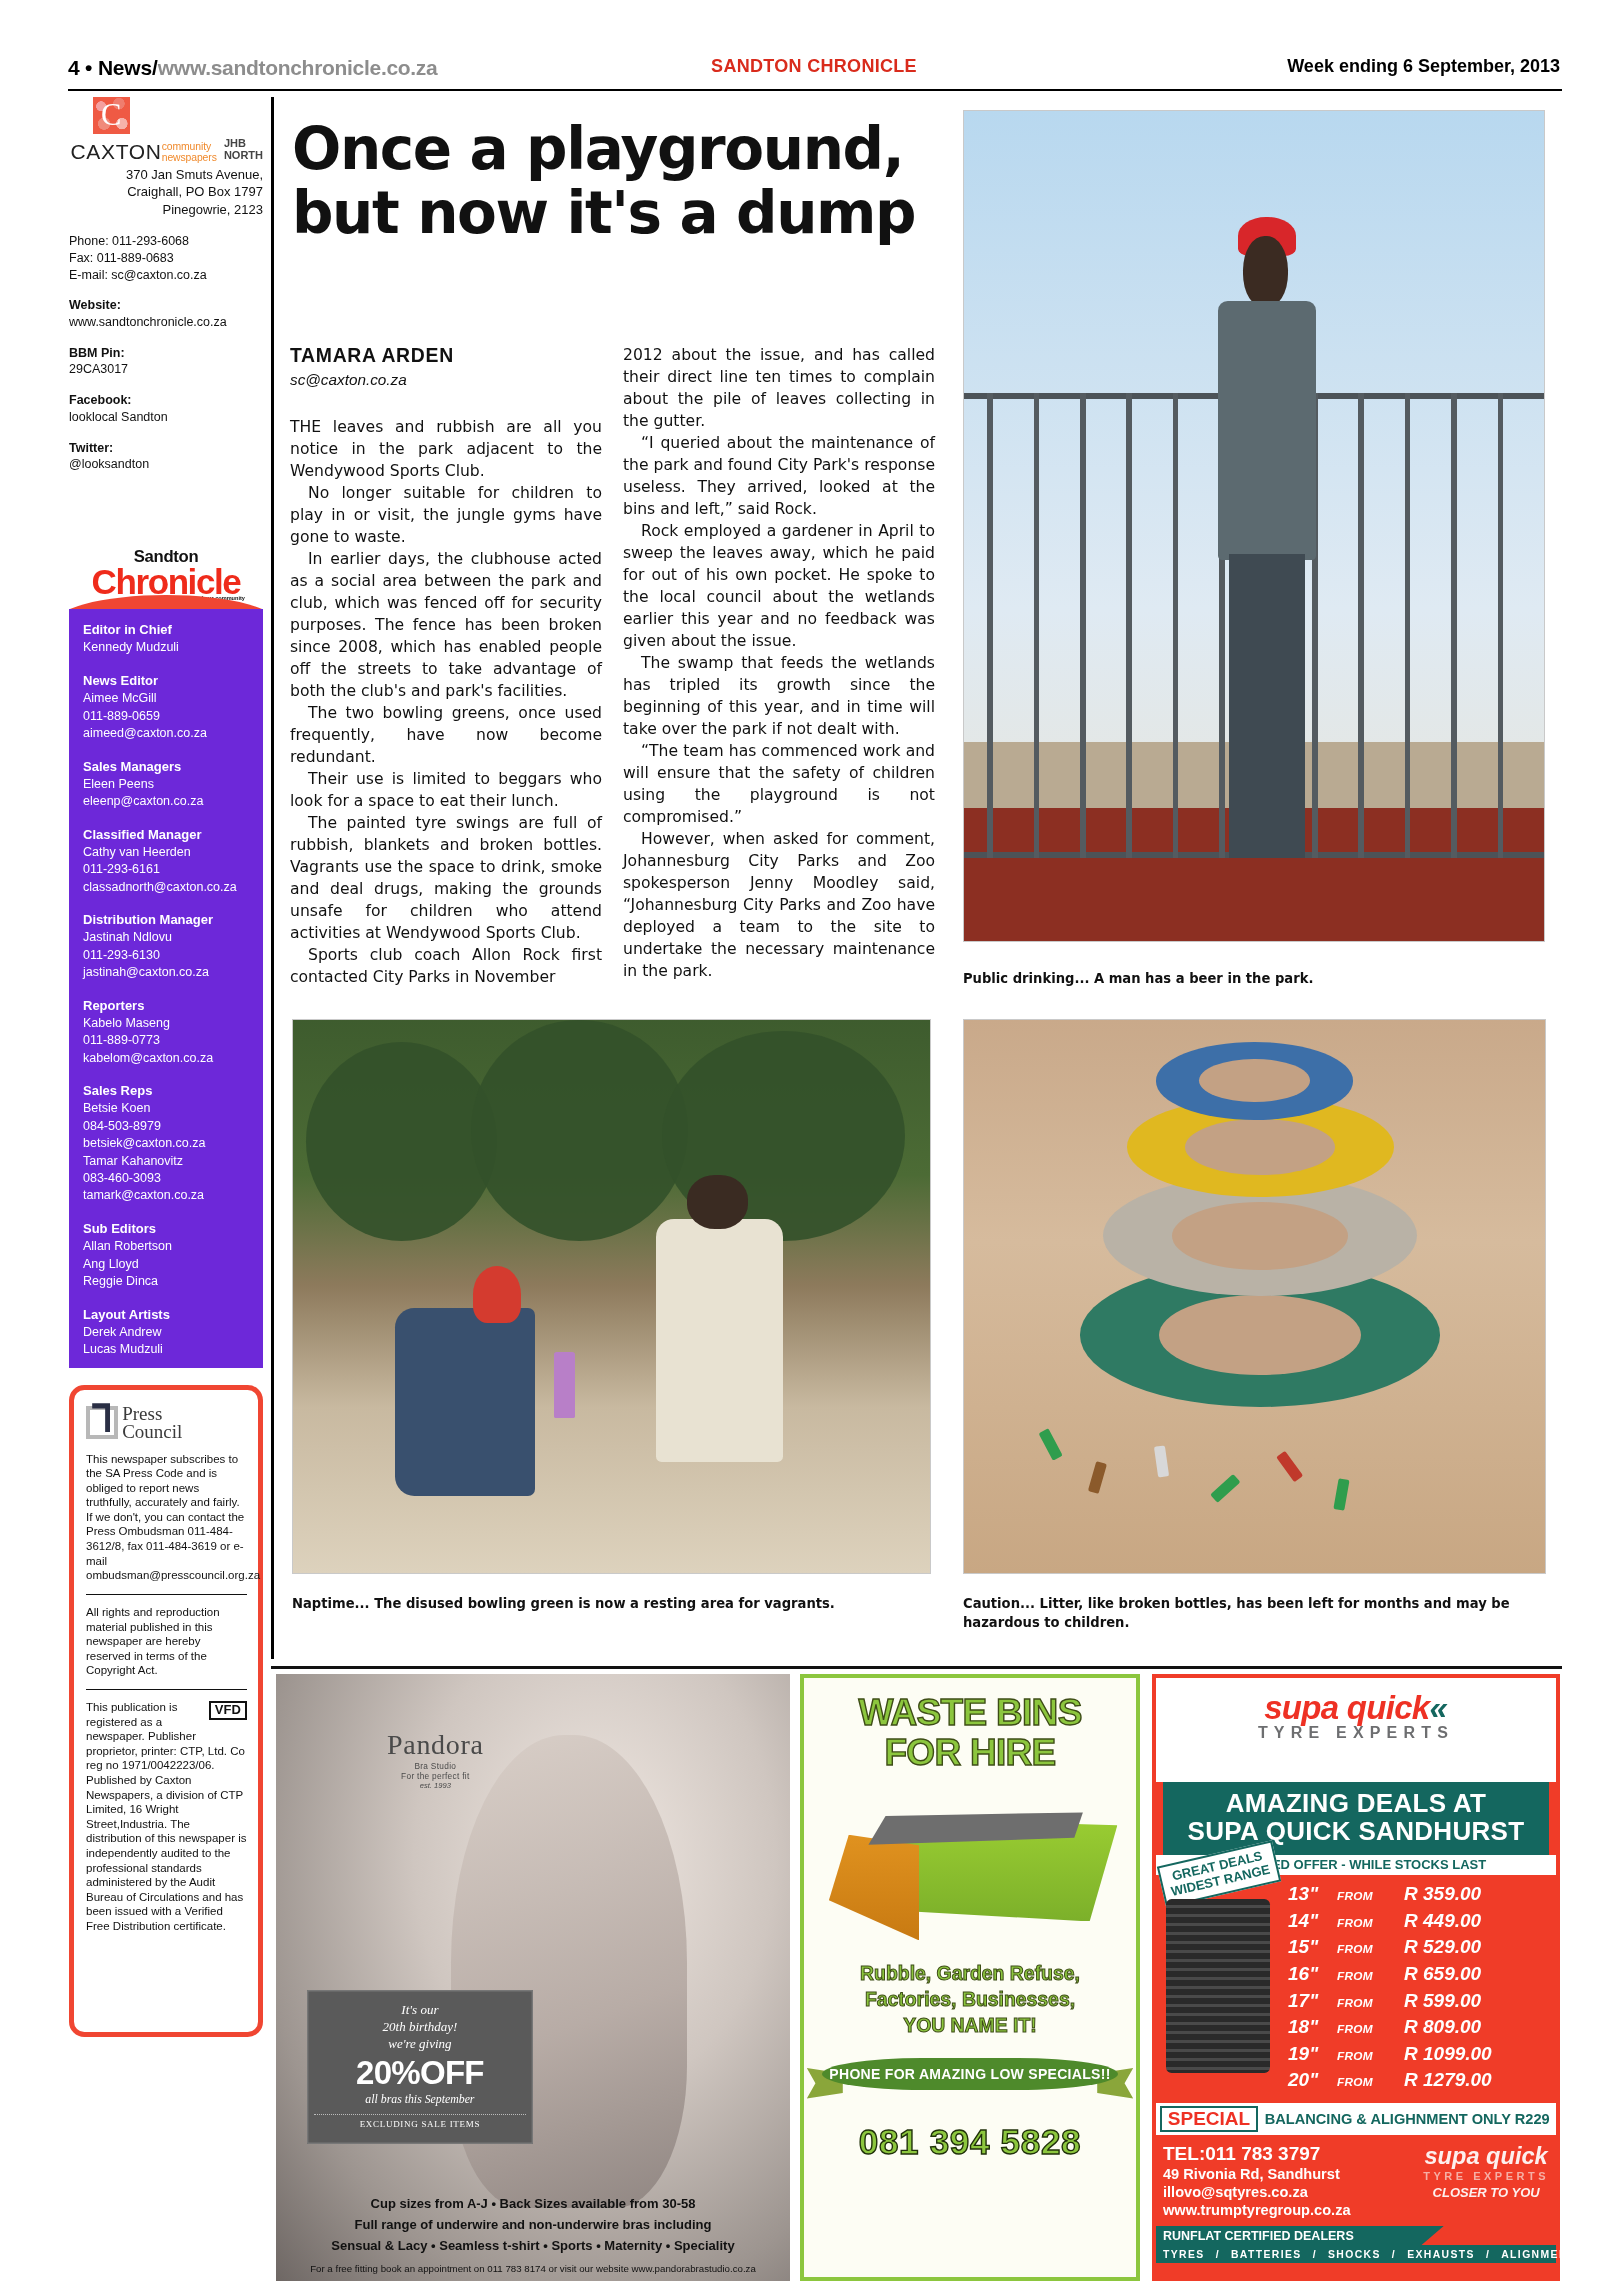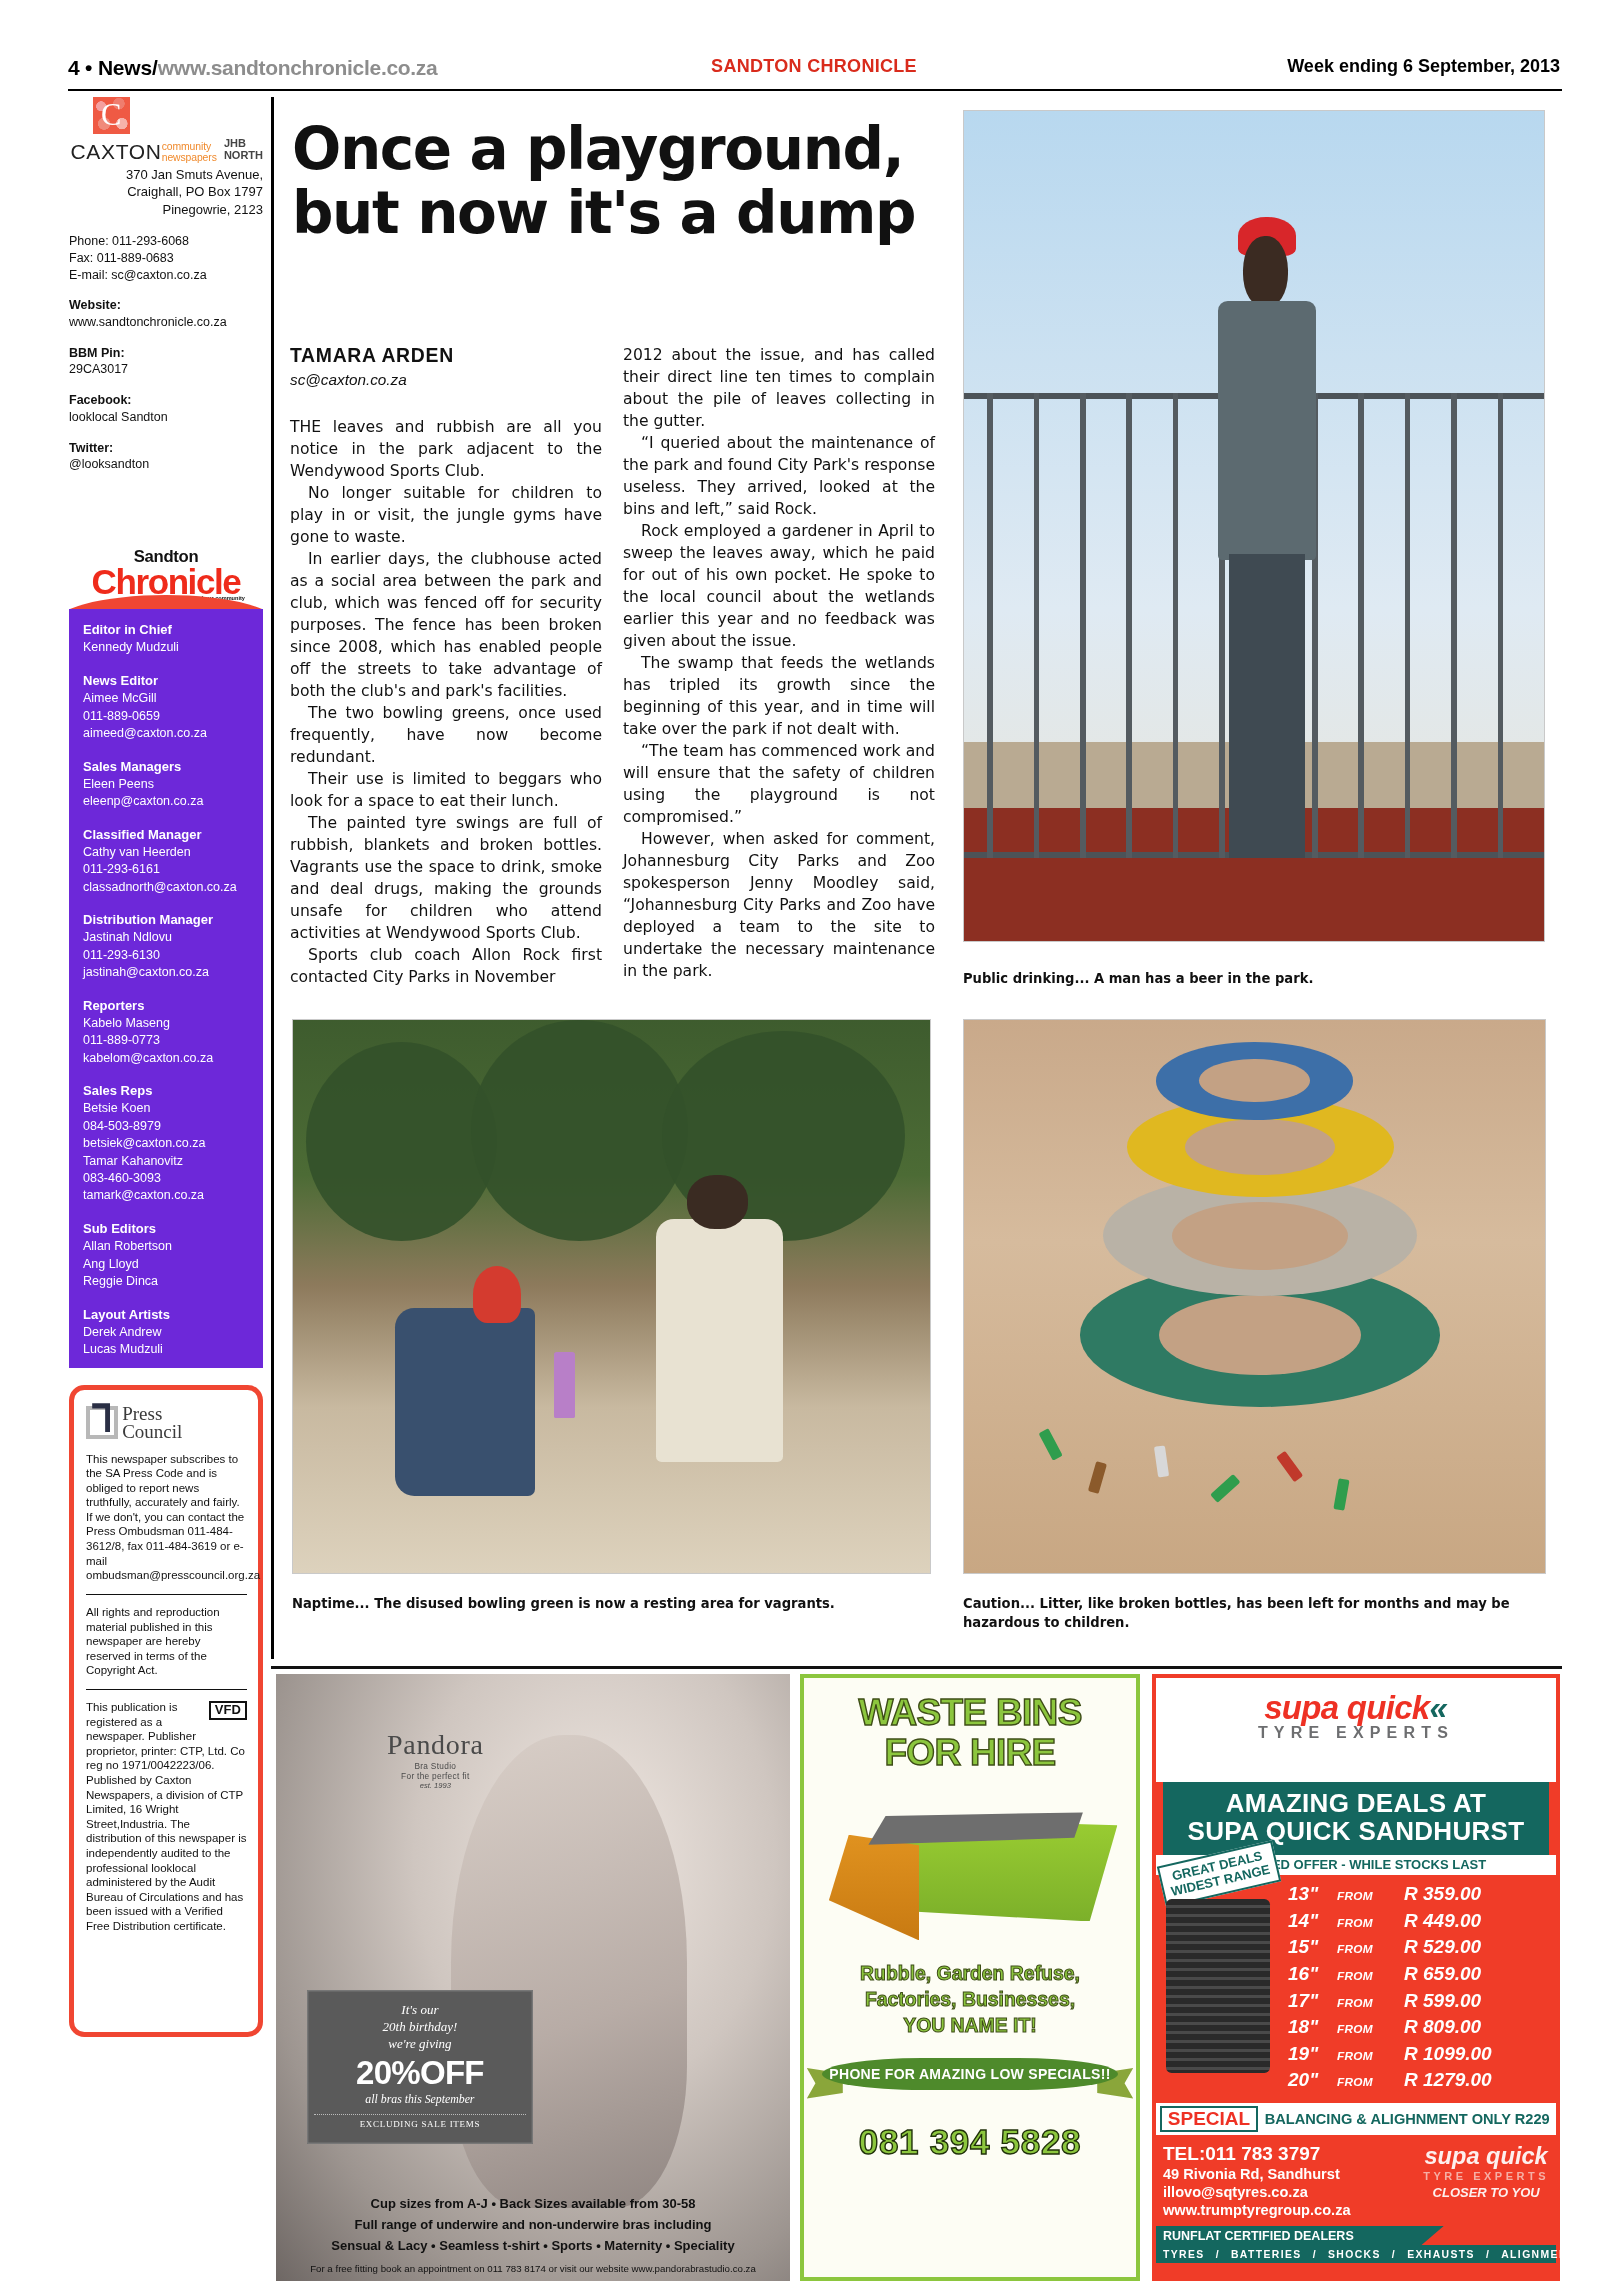--- a/index.html
+++ b/index.html
@@ -331,21 +331,21 @@
         <span>Council</span>
       </span>
     </div>
     <div class="pc-body">This newspaper subscribes to the SA Press Code and is obliged to report news truthfully, accurately and fairly. If we don't, you can contact the Press Ombudsman 011-484-3612/8, fax 011-484-3619 or e-mail ombudsman@presscouncil.org.za</div>
     <div class="pc-hr"></div>
     <div class="pc-body">All rights and reproduction material published in this newspaper are hereby reserved in terms of the Copyright Act.</div>
     <div class="pc-hr"></div>
     <div class="pc-body">
       <span class="vfd-box">VFD</span>
       <span>This publication is registered as a newspaper. Publisher proprietor, printer: CTP, Ltd. Co reg no 1971/0042223/06. Published by Caxton Newspapers, a division of CTP Limited, 16 Wright Street,Industria. The distribution of this</span>
-      <span>newspaper is independently audited to the professional looklocal administered by the Audit Bureau of Circulations and has been issued with a Verified Free Distribution certificate.</span>
+      <span>newspaper is independently audited to the professional standards administered by the Audit Bureau of Circulations and has been issued with a Verified Free Distribution certificate.</span>
     </div>
   </div>
 
   <div class="vrule"></div>
 
   <div class="headline">
     <span>Once a playground,</span>
     <span>but now it's a dump</span>
   </div>
 

